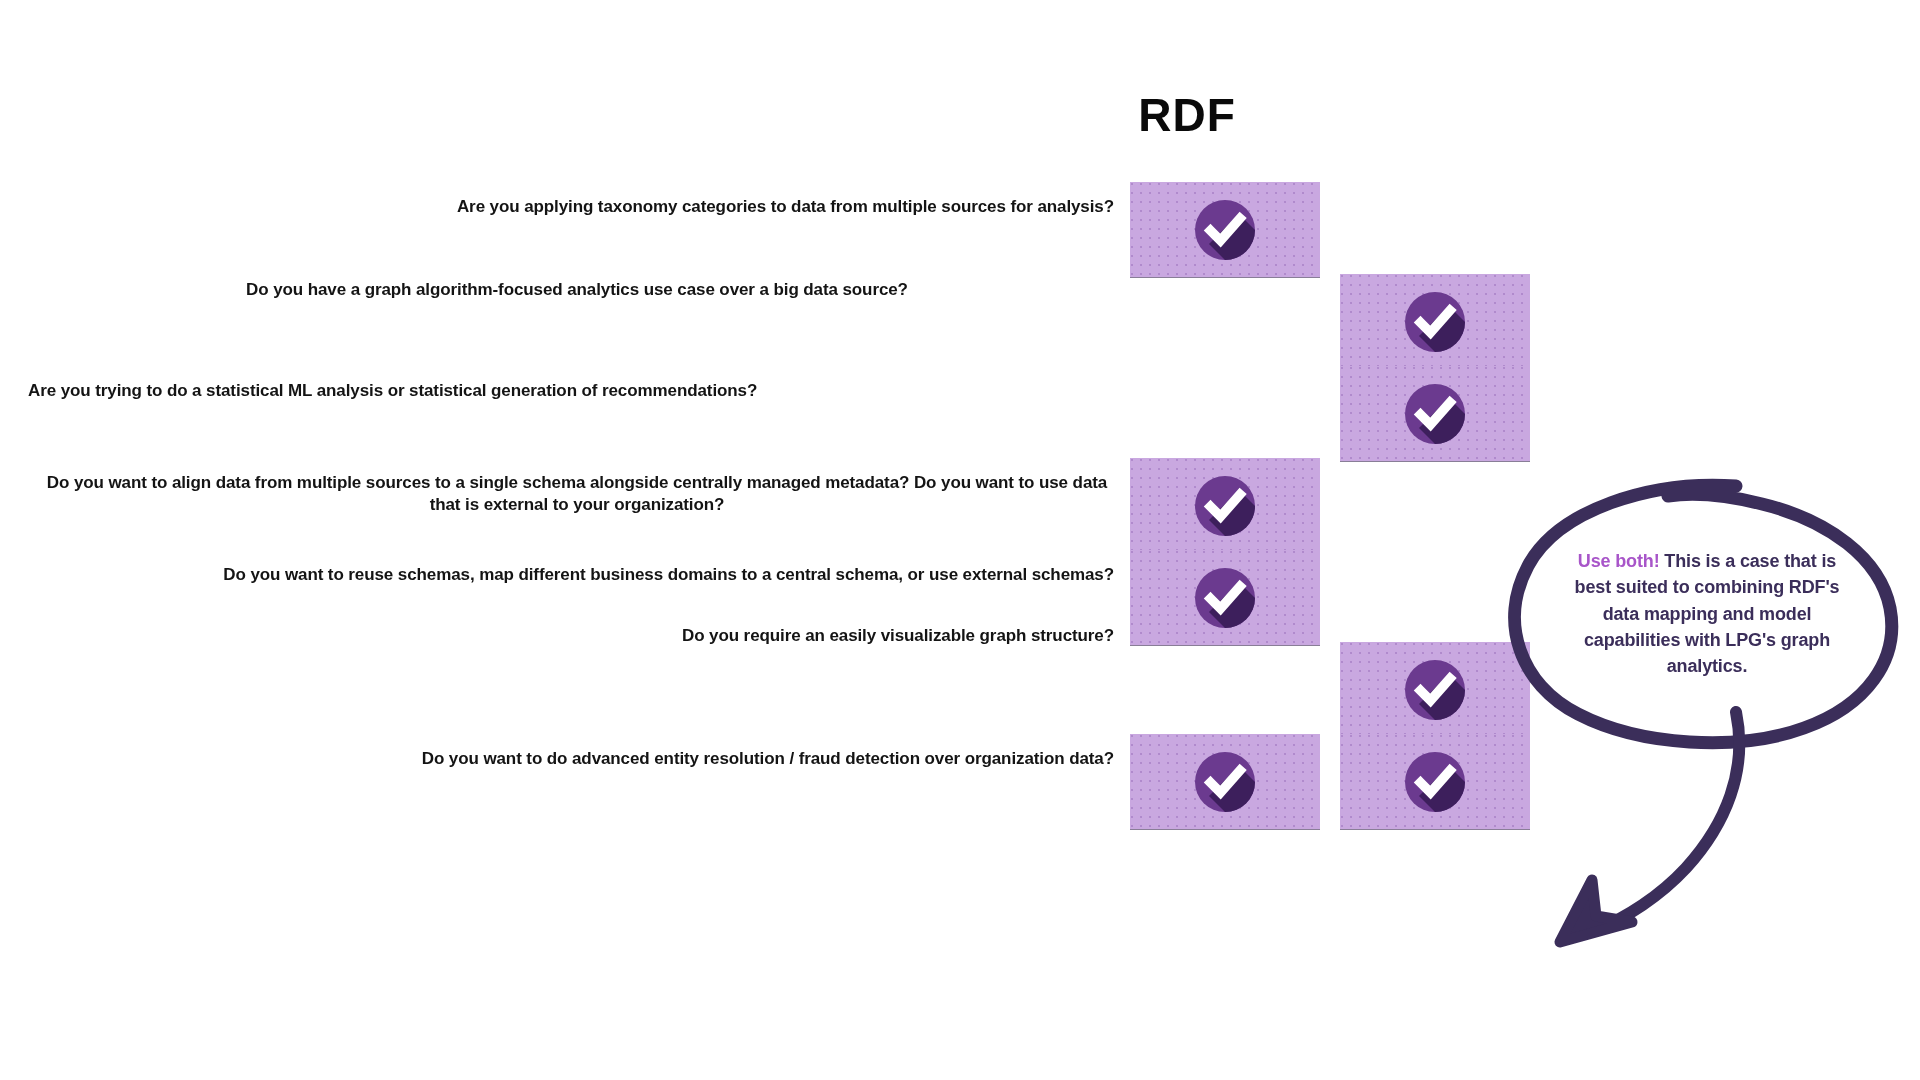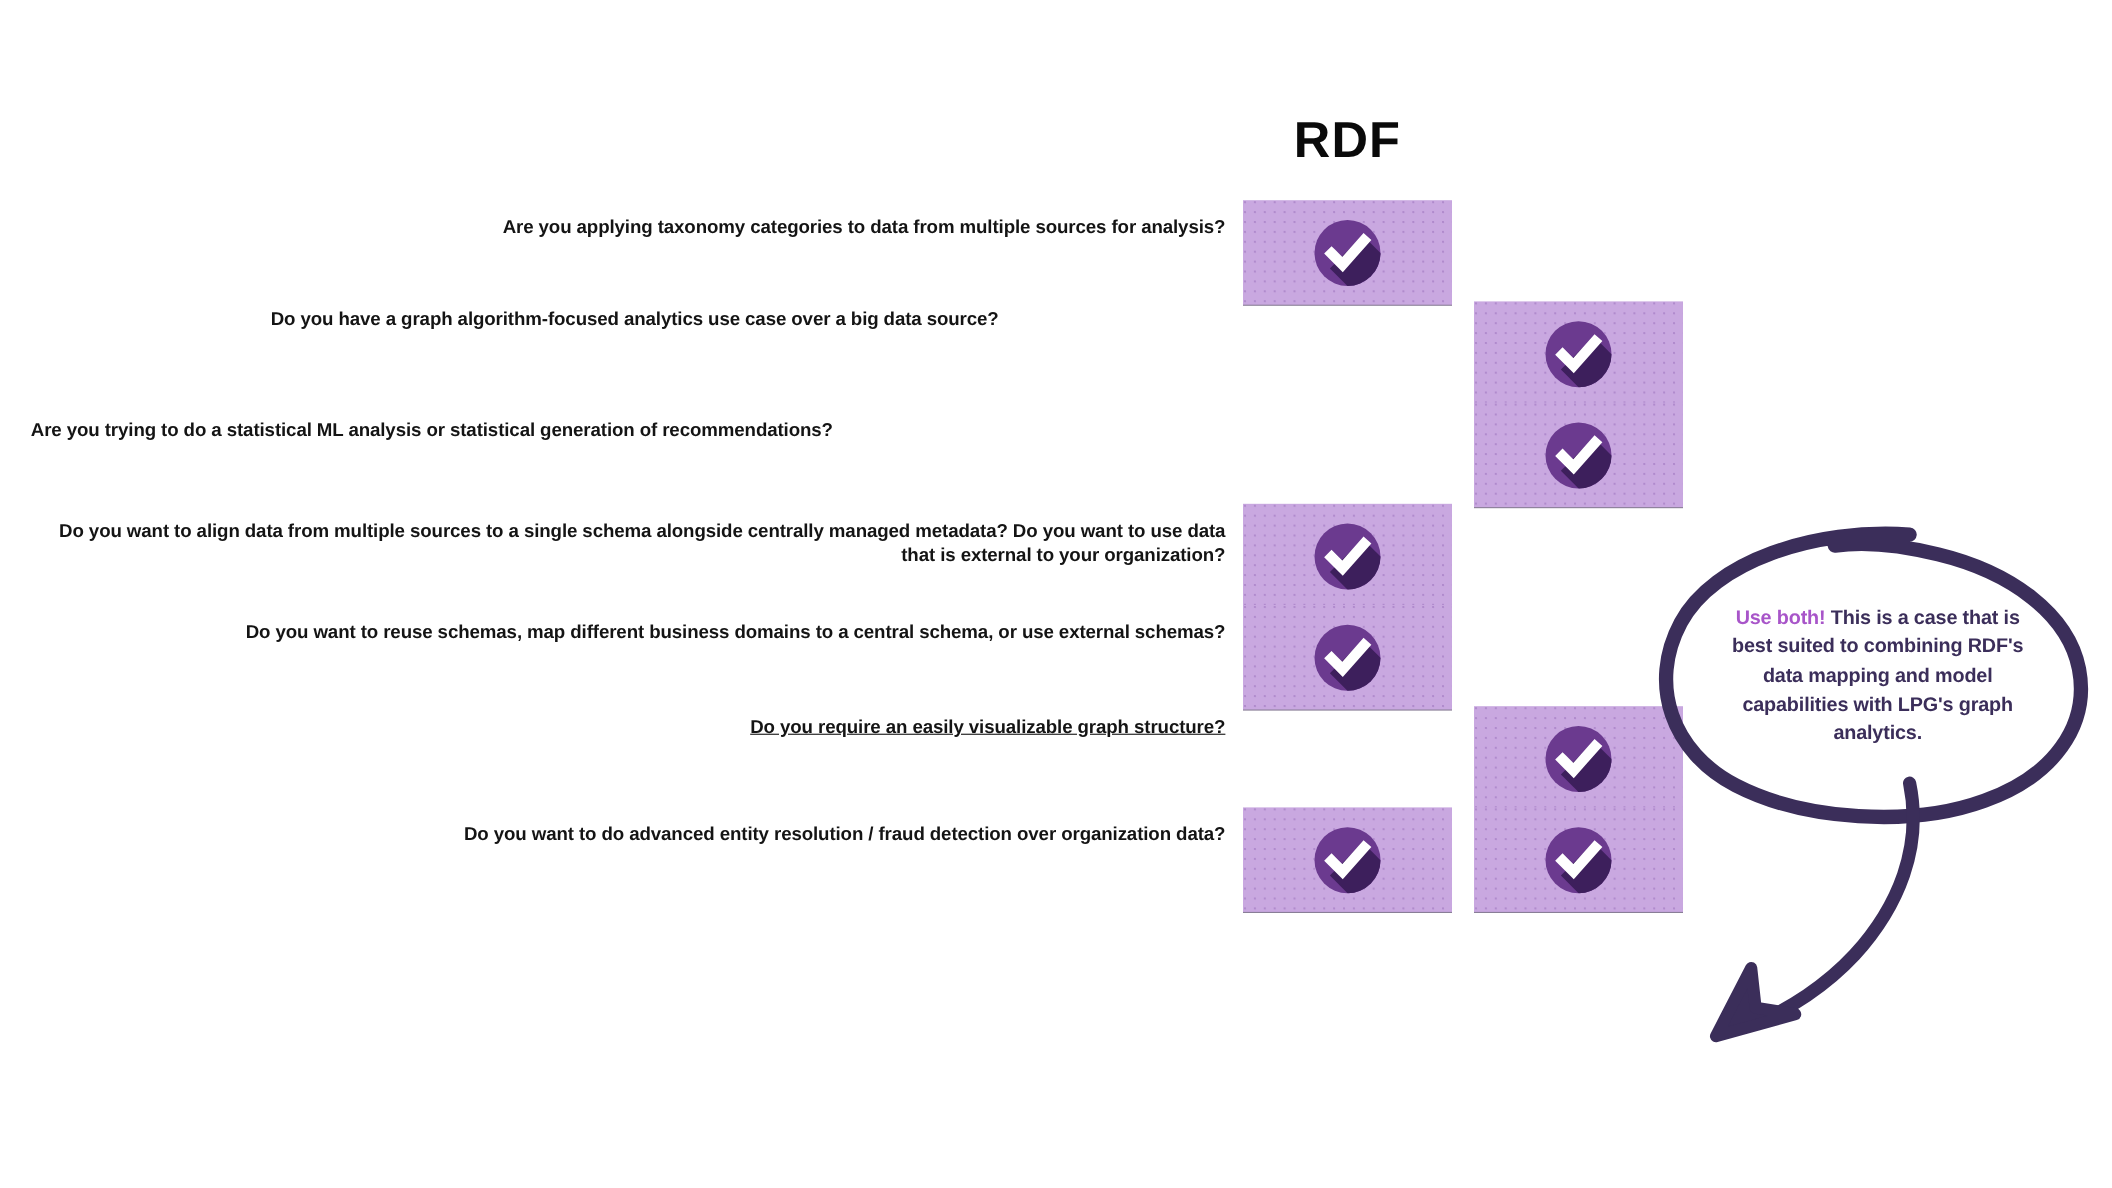--- a/index.html
+++ b/index.html
@@ -28,21 +28,21 @@
   .col-header {
     position: absolute;
     font-size: 46px;
     font-weight: 900;
     letter-spacing: 1px;
     color: #0a0a0a;
     text-align: center;
     line-height: 1;
     white-space: nowrap;
   }
-  .col-header.rdf { left: 1130px; top: 92px; width: 190px; margin-top: 12px; }
+  .col-header.rdf { left: 1092px; top: 92px; width: 190px; }
   .col-header.lpg { left: 1340px; top: 92px; width: 190px; }
   .q-text {
     position: absolute;
     right: 1812px; 
     text-align: right;
     font-size: 17px;
     font-weight: 700;
     line-height: 1.33;
     color: #141414;
     letter-spacing: -0.1px;
@@ -139,21 +139,21 @@
                 <circle cx="32" cy="32" r="30"></circle>
               </clipPath>
             </defs>
             <circle cx="32" cy="32" r="30" fill="#6b3a8f"></circle>
             <g clip-path="url(#cc3)">
               <path d="M 46 16 L 78 48 L 48 78 L 16 46 Z" fill="#3d1f5c"></path>
             </g>
             <path d="M 17.5 32.5 L 27.5 42.5 L 47 20.5" fill="none" stroke="#ffffff" stroke-width="9.5" stroke-linecap="square" stroke-linejoin="miter"></path>
           </svg></div>
       </div>
-      <div class="q-text" style="position: absolute; left: 40px; width: 1074px; right: auto; top: 471.5px; text-align: right;">Do you want to align data from multiple sources to a single schema alongside centrally managed metadata? Do you want to use data that is external to your organization?</div>
+      <div class="q-text" style="position: absolute; left: 40px; width: 1074px; right: auto; top: 471.5px; text-align: center;">Do you want to align data from multiple sources to a single schema alongside centrally managed metadata? Do you want to use data that is external to your organization?</div>
       <div class="cell" style="left: 1130px; top: 458px; width: 190px; height: 95px;">
         <div class="badge"><svg viewBox="0 0 64 64" width="64" height="64">
             <defs>
               <clipPath id="cc4">
                 <circle cx="32" cy="32" r="30"></circle>
               </clipPath>
             </defs>
             <circle cx="32" cy="32" r="30" fill="#6b3a8f"></circle>
             <g clip-path="url(#cc4)">
               <path d="M 46 16 L 78 48 L 48 78 L 16 46 Z" fill="#3d1f5c"></path>
@@ -169,21 +169,21 @@
                 <circle cx="32" cy="32" r="30"></circle>
               </clipPath>
             </defs>
             <circle cx="32" cy="32" r="30" fill="#6b3a8f"></circle>
             <g clip-path="url(#cc5)">
               <path d="M 46 16 L 78 48 L 48 78 L 16 46 Z" fill="#3d1f5c"></path>
             </g>
             <path d="M 17.5 32.5 L 27.5 42.5 L 47 20.5" fill="none" stroke="#ffffff" stroke-width="9.5" stroke-linecap="square" stroke-linejoin="miter"></path>
           </svg></div>
       </div>
-      <div class="q-text" style="position: absolute; left: 40px; width: 1074px; right: auto; top: 650px; text-align: right; text-decoration: underline;">Do you require an easily visualizable graph structure?</div>
+      <div class="q-text" style="position: absolute; left: 40px; width: 1074px; right: auto; top: 625px; text-align: right;">Do you require an easily visualizable graph structure?</div>
       <div class="cell" style="left: 1340px; top: 642px; width: 190px; height: 95px;">
         <div class="badge"><svg viewBox="0 0 64 64" width="64" height="64">
             <defs>
               <clipPath id="cc6">
                 <circle cx="32" cy="32" r="30"></circle>
               </clipPath>
             </defs>
             <circle cx="32" cy="32" r="30" fill="#6b3a8f"></circle>
             <g clip-path="url(#cc6)">
               <path d="M 46 16 L 78 48 L 48 78 L 16 46 Z" fill="#3d1f5c"></path>

